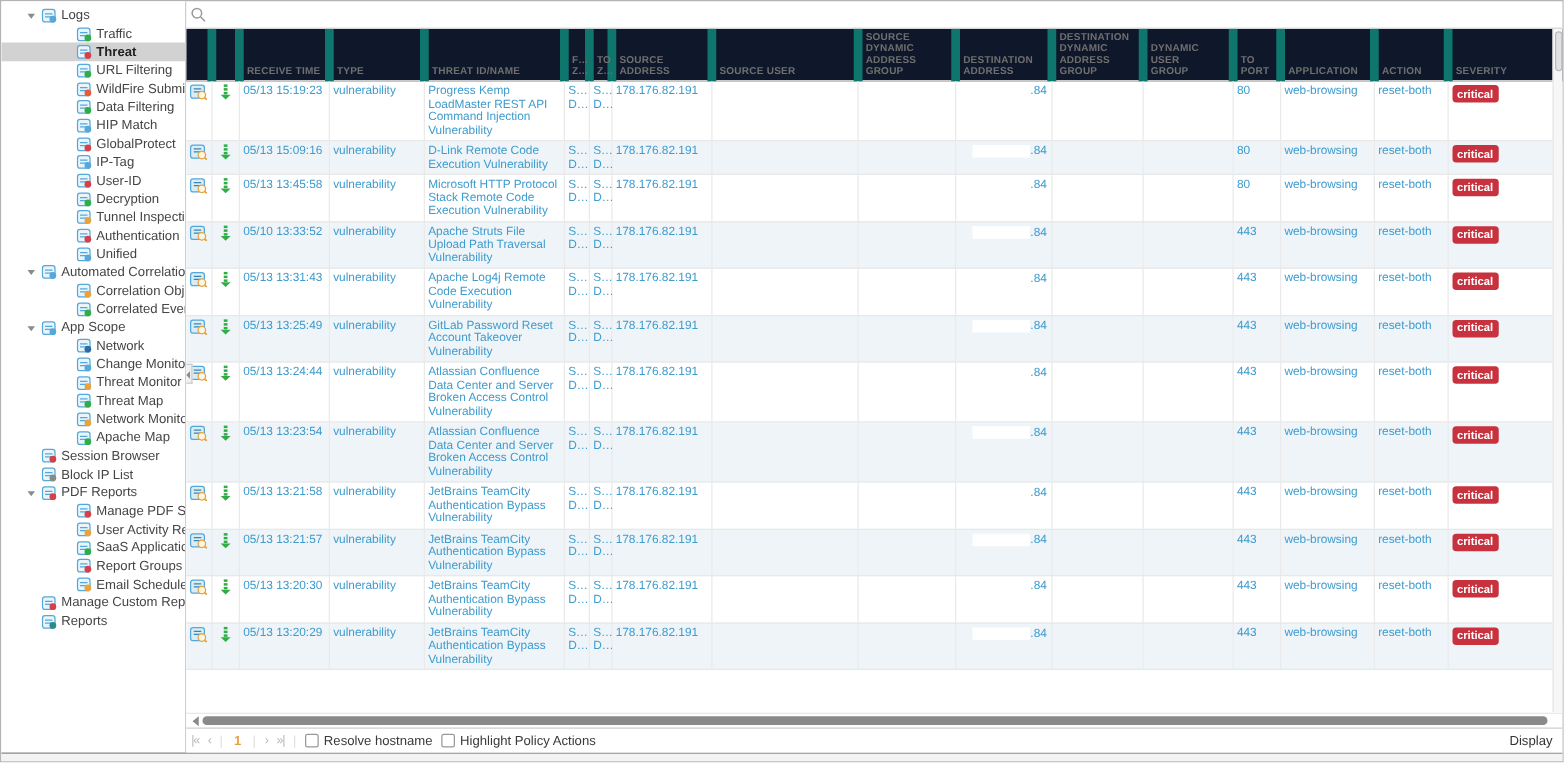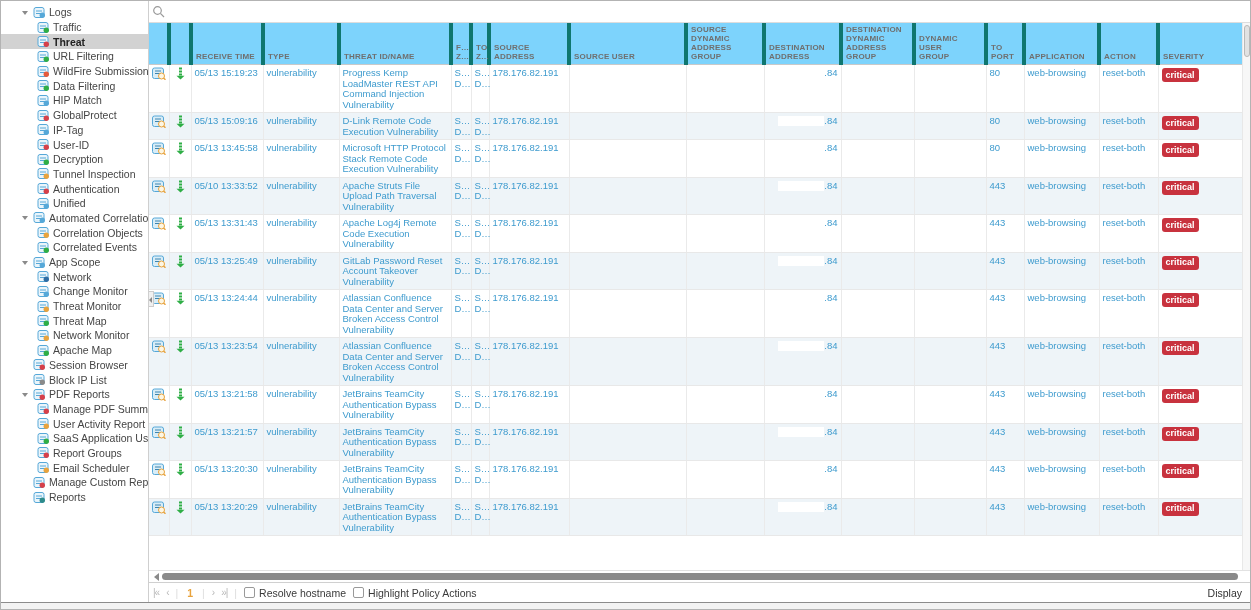--- a/index.html
+++ b/index.html
@@ -7,39 +7,39 @@
   .app { width:1251px; height:610px; border:1px solid #b3b3b3; background:#fff;
          display:flex; flex-direction:column; overflow:hidden; }
   .body-row { flex:1; display:flex; min-height:0; }
 
   
   .sidebar { width:148px; flex:0 0 148px; border-right:1px solid #cfcfcf; padding-top:4px;
              overflow:hidden; font-size:10.5px; color:#454545; background:#fff; }
   .side-item { display:flex; align-items:center; height:14.7px; gap:3px; white-space:nowrap; cursor:pointer; }
   .side-item.l0 { padding-left:4px;margin-left:16px; }
   .side-item.l0.nochev { }
-  .side-item.l1 { padding-left:24px; }
+  .side-item.l1 { padding-left:48px; }
   .side-item.selected { background:#d2d2d2; font-weight:bold; color:#222; }
   .chev { width:9px; height:9px; flex:0 0 9px; position:relative; }
   .chev::after { content:""; position:absolute; top:3px; left:1px;
                  border-left:3px solid transparent; border-right:3px solid transparent;
                  border-top:4px solid #8a8a8a; }
   .sicon { flex:0 0 13px; height:13px; }
 
   
   .main { flex:1; display:flex; flex-direction:column; min-width:0; position:relative; }
   .searchbar { height:21px; flex:0 0 21px; display:flex; align-items:center; gap:4px; padding:0 3px; }
   .search-input { flex:1; height:16px; border:1px solid #c9c9c9; border-radius:8px;
                   font-size:10px; padding:0 8px; color:#333; outline:none;
                   font-family:"Liberation Sans", sans-serif; }
 
   .table-area { flex:1; position:relative; overflow:hidden; border-top:1px solid #ddd; background:#fff; }
   table { border-collapse:collapse; table-layout:fixed; width:1096px; font-size:9.5px; }
-  th { background:#7dd3fc; color:#6f6f6f; font-size:8px; font-weight:bold; text-align:left;
-       vertical-align:bottom; padding:2px 3px 3px; border-right:4px solid #0f766e;
+  th { background:#0f172a; color:#6f6f6f; font-size:8px; font-weight:bold; text-align:left;
+       vertical-align:bottom; padding:2px 3px 3px; border-right:7px solid #0f766e;
        border-bottom:1px solid #c9c9c9; white-space:pre-line; letter-spacing:.2px; height:34px; cursor:pointer; }
   td { border-right:1px solid #eaeaea; border-bottom:1px solid #e8e8e8;
        padding:3px 3px 2px; vertical-align:top; line-height:10.5px; color:#3e9bce; }
   tr.stripe td { background:#eef4f8; }
   .link { color:#3e9bce; cursor:pointer; }
   .nowrap { white-space:nowrap; }
   .c-icon { text-align:center; padding-top:2px; }
   .dest { text-align:right; white-space:nowrap; }
   .redact { display:inline-block; width:46px; height:10px; background:#fff; vertical-align:middle; }
   .badge { display:inline-block; background:#c8323e; color:#fff; font-size:9px; font-weight:bold;

